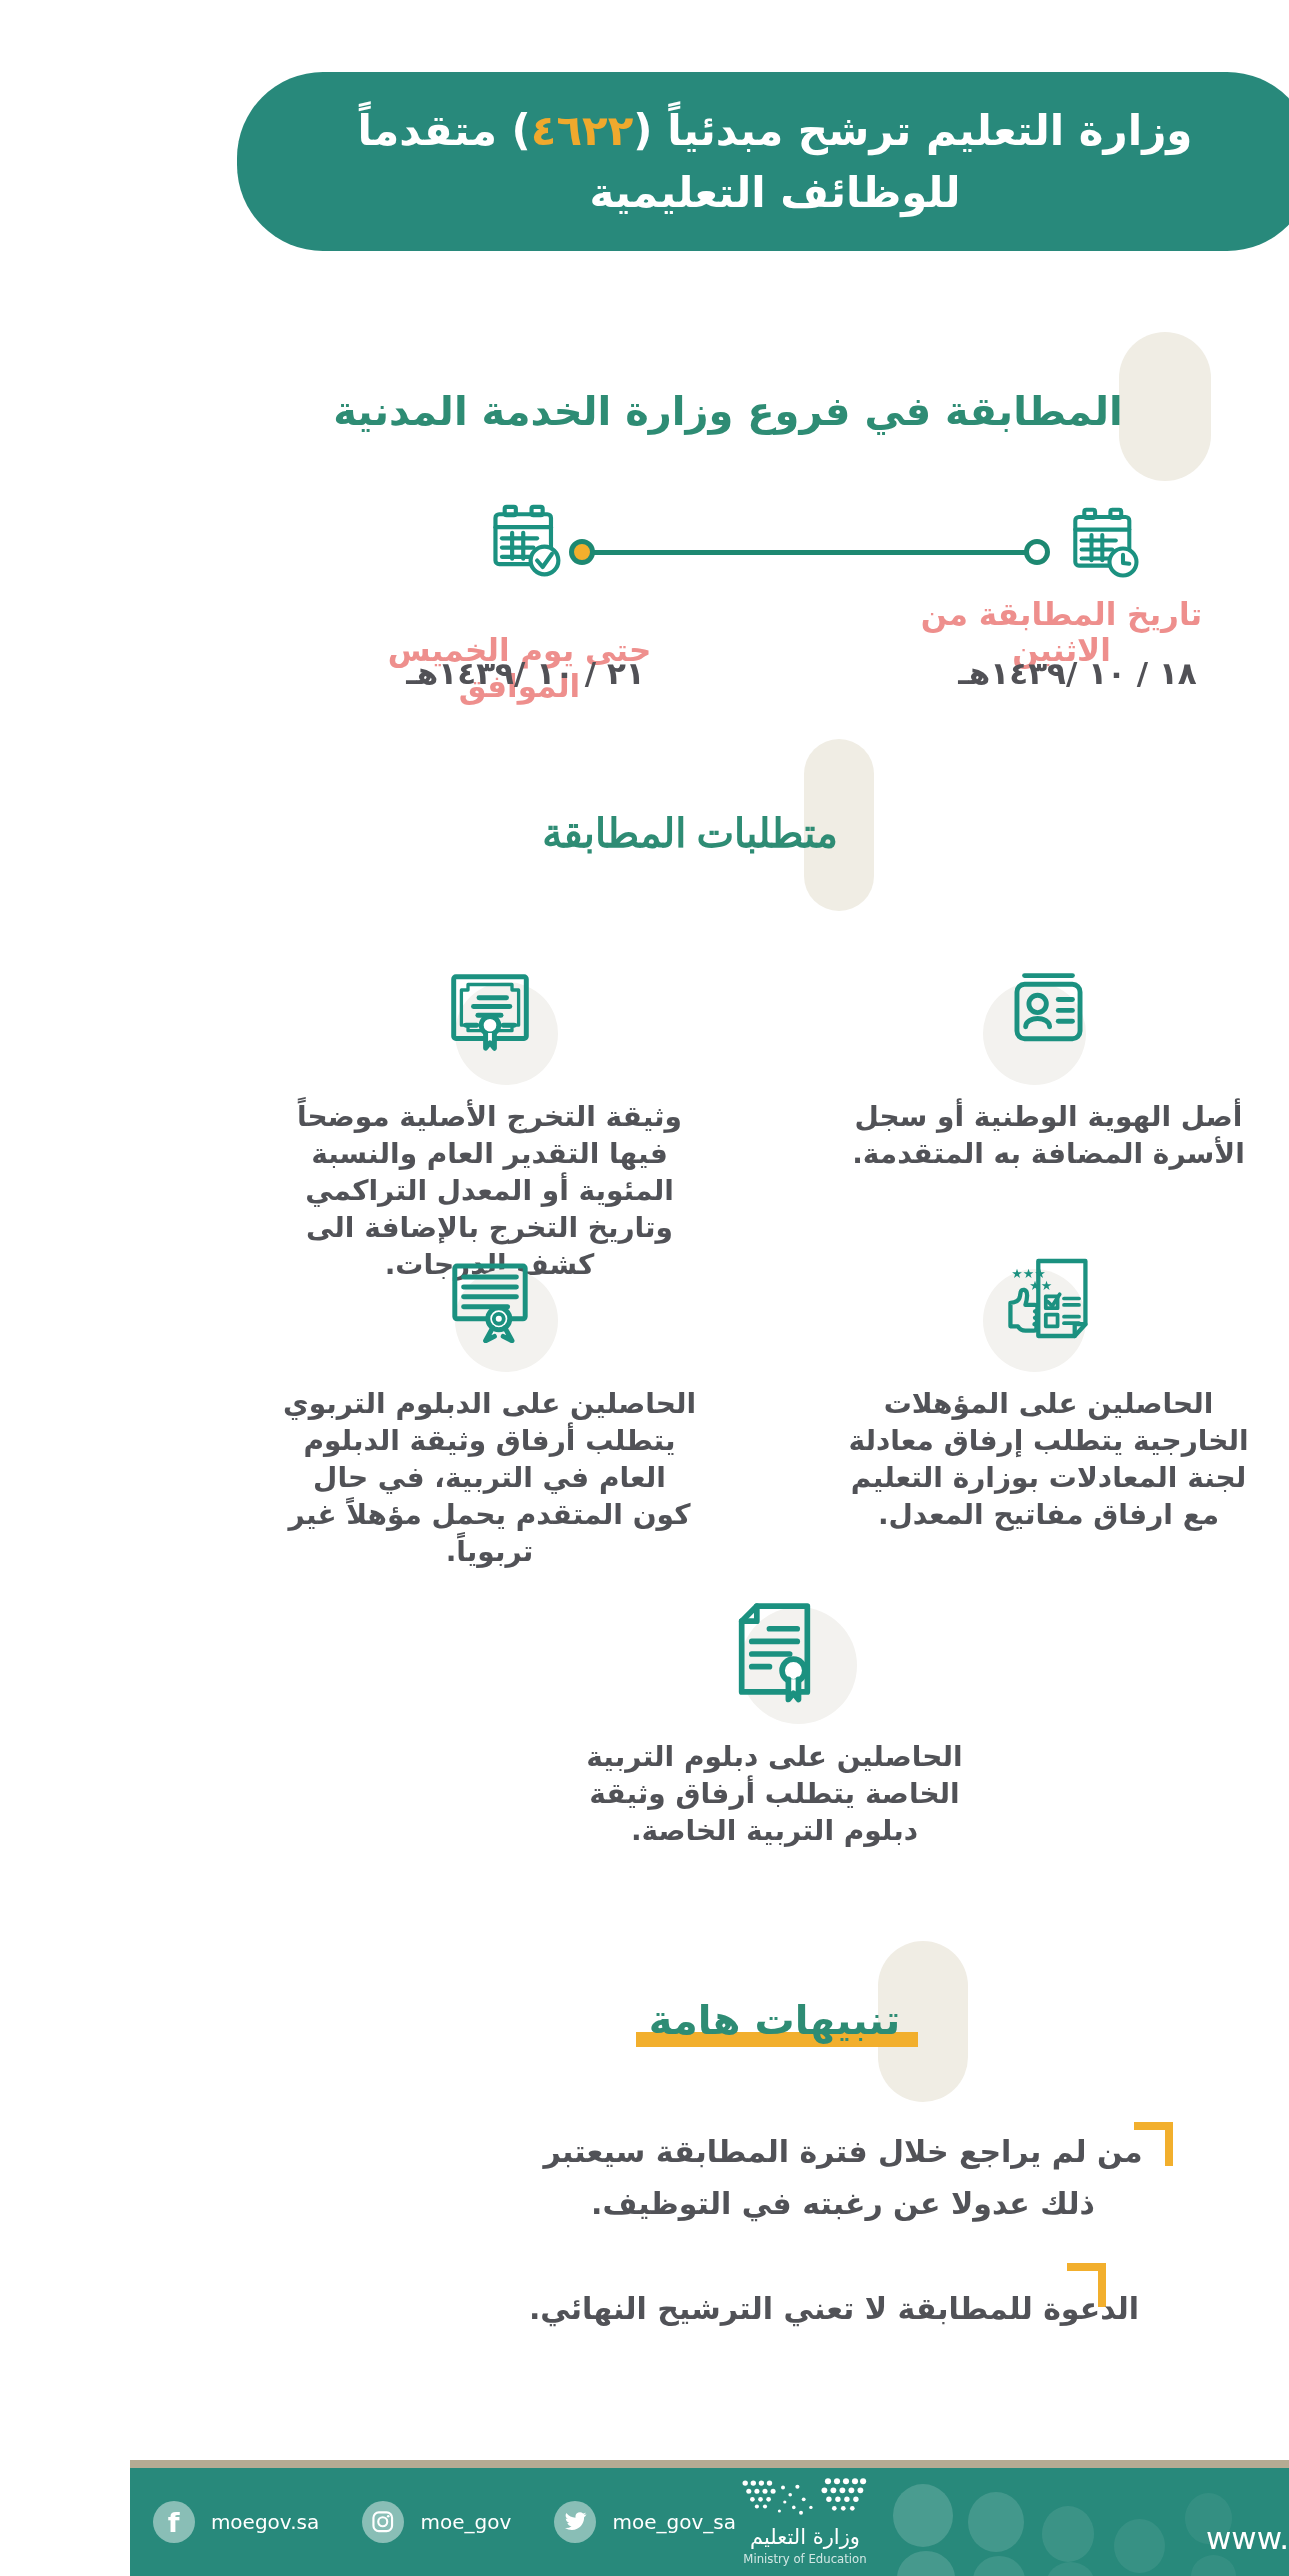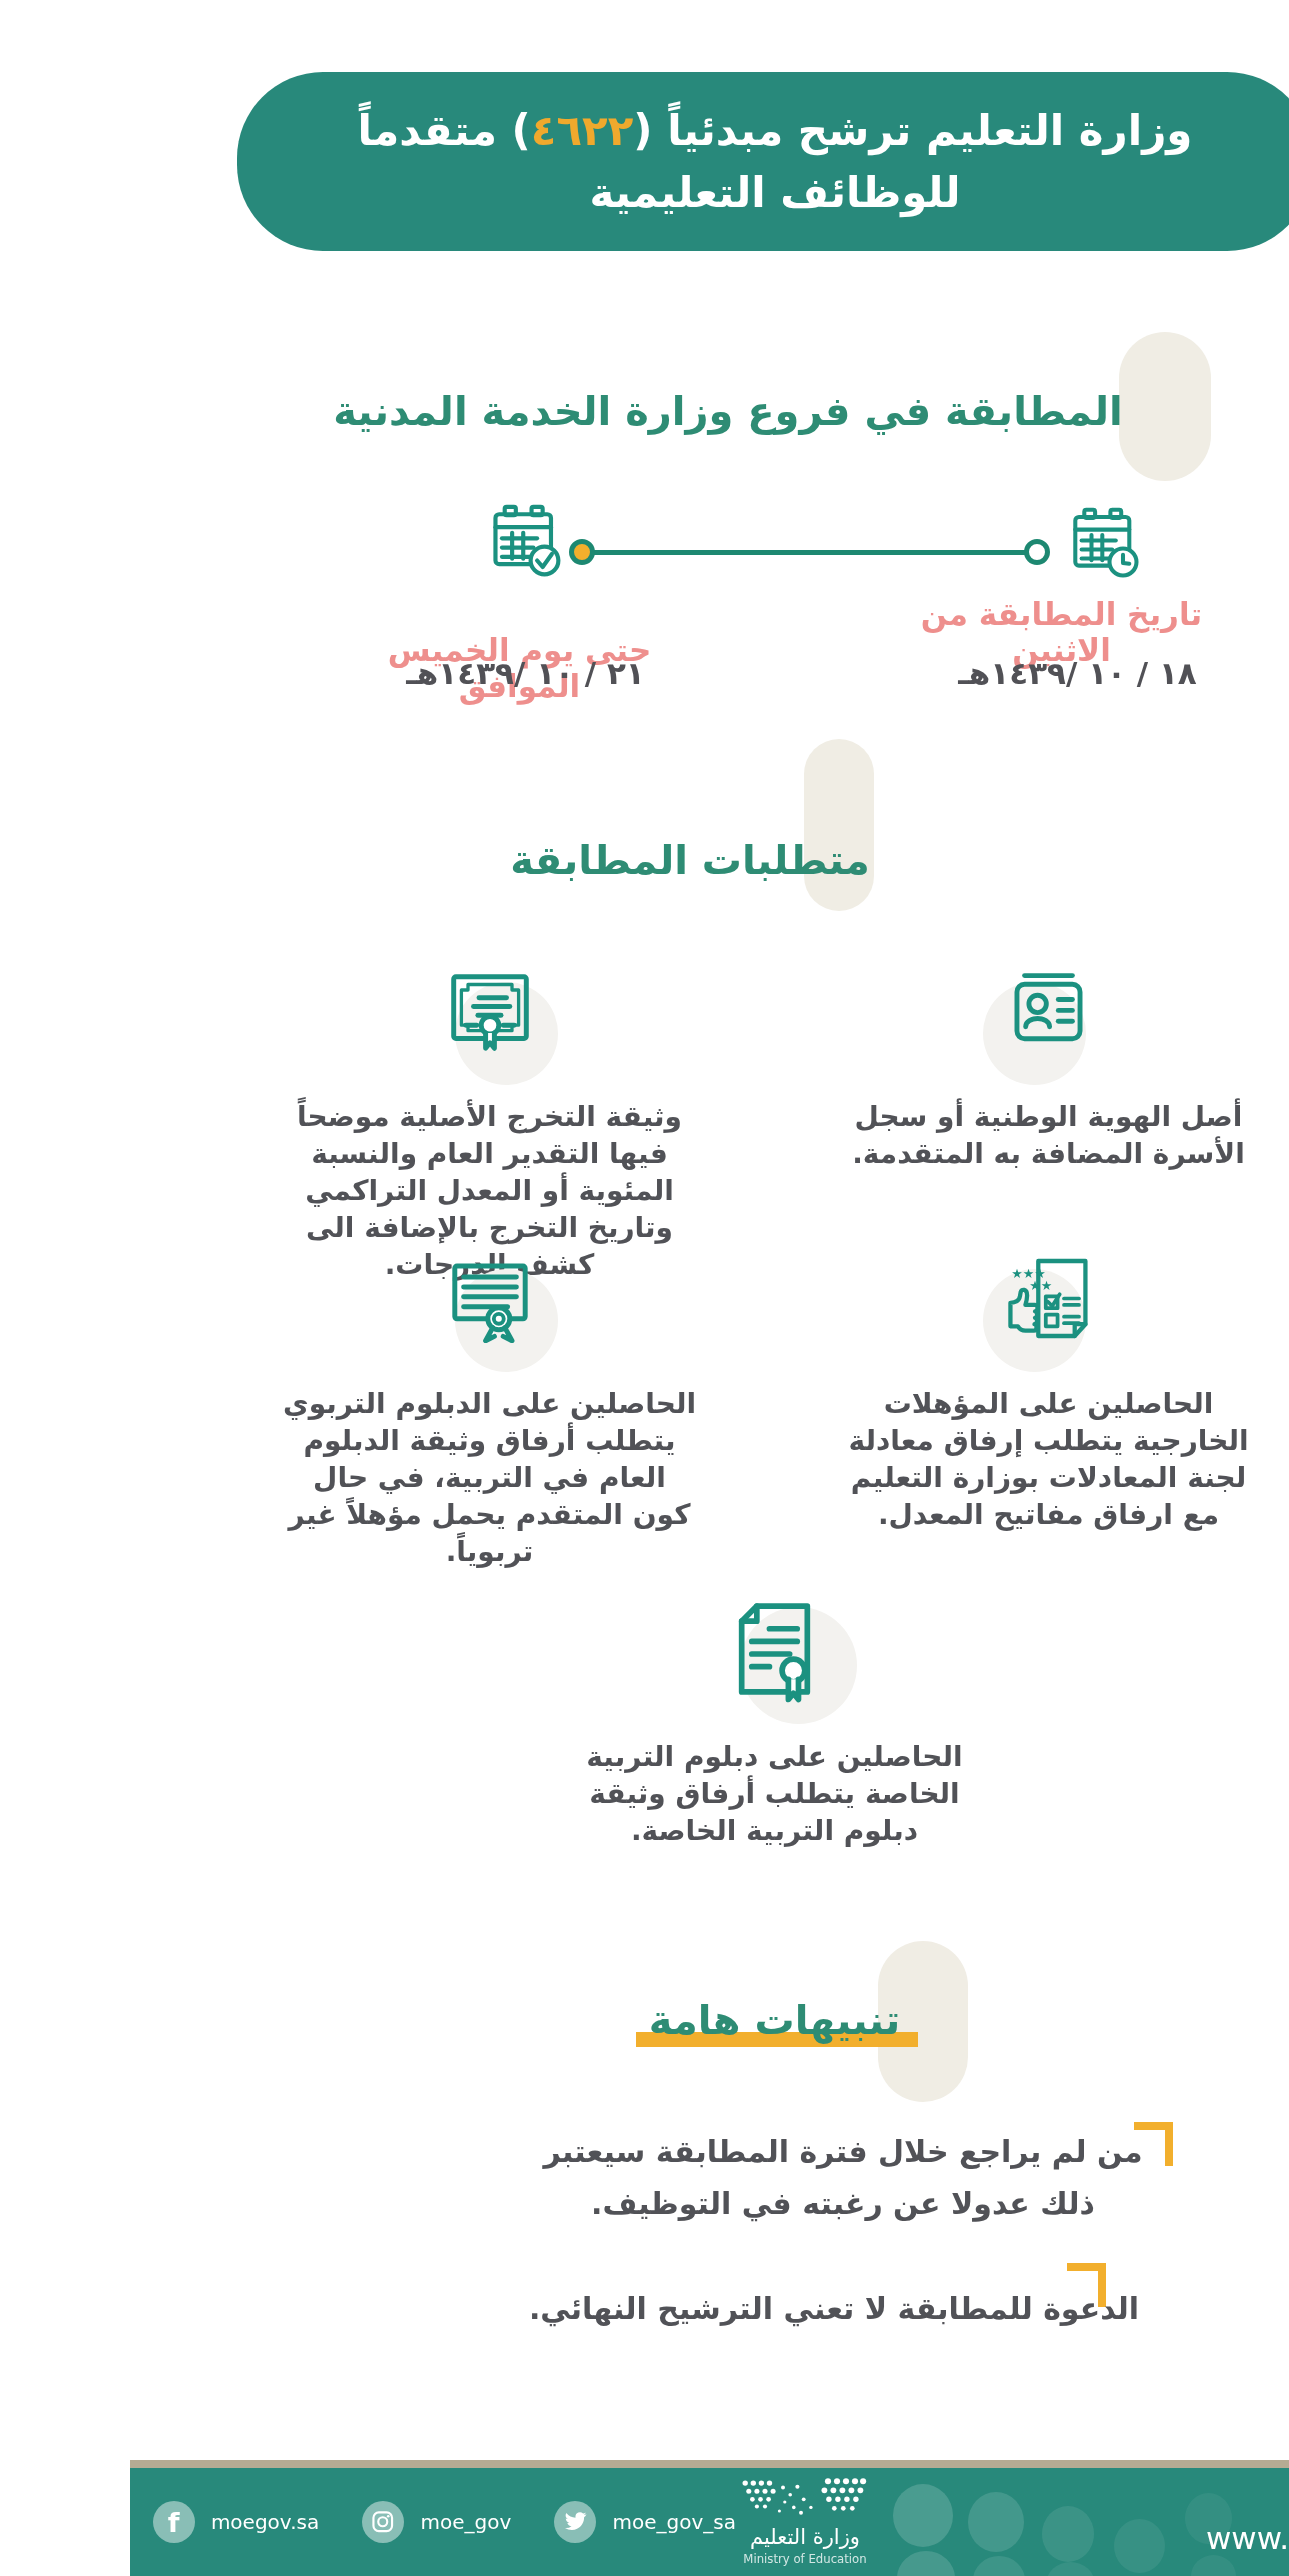--- a/index.html
+++ b/index.html
@@ -19,21 +19,21 @@
   .pill{position:absolute;background:#F0EDE4;border-radius:54px;z-index:0;}
   .pill-1{left:989px;top:332px;width:92px;height:149px;}
   .pill-2{left:674px;top:739px;width:70px;height:172px;}
   .pill-3{left:748px;top:1941px;width:90px;height:161px;}
   
   .sec-title{
     position:absolute;z-index:2;text-align:center;color:#2E8C74;
     font-size:40px;font-weight:bold;
   }
   .sec-title-1{left:0;top:388px;width:1196px;}
-  .sec-title-2{left:0;top:837px;width:1120px;}
+  .sec-title-2{left:0;top:810px;width:1120px;font-family:Liberation Serif, serif;}
   .sec-title-3{left:0;top:1997px;width:1289px;}
   .yellow-underline{position:absolute;left:506px;top:2032px;width:282px;height:15.3px;background:#F2AF2D;z-index:1;}
   
   .tl-line{position:absolute;left:449px;top:550px;width:456px;height:4.5px;background:#1D8871;border-radius:2.7px;}
   .tl-dot{position:absolute;width:16.3px;height:16.3px;border:5.4px solid #1D8871;border-radius:50%;z-index:2;}
   .tl-dot-start{left:894px;top:539px;background:#fff;}
   .tl-dot-end{left:439px;top:539px;background:#F2AF2D;}
   .tl-icon{position:absolute;z-index:1;}
   .tl-icon-start{left:939px;top:506px;}
   .tl-icon-end{left:359px;top:503px;}

